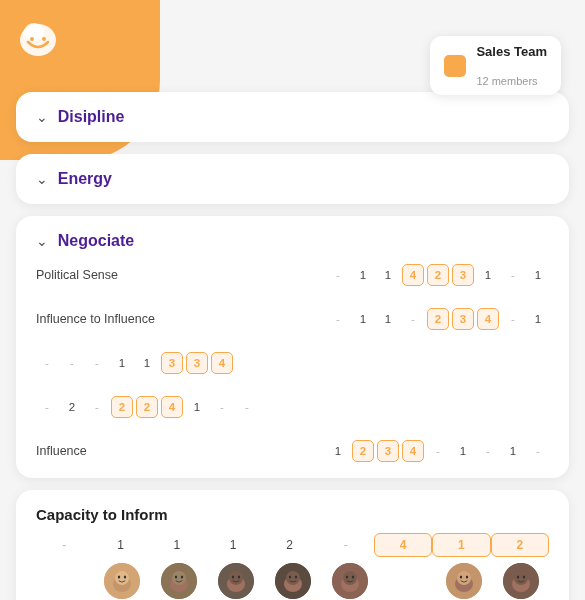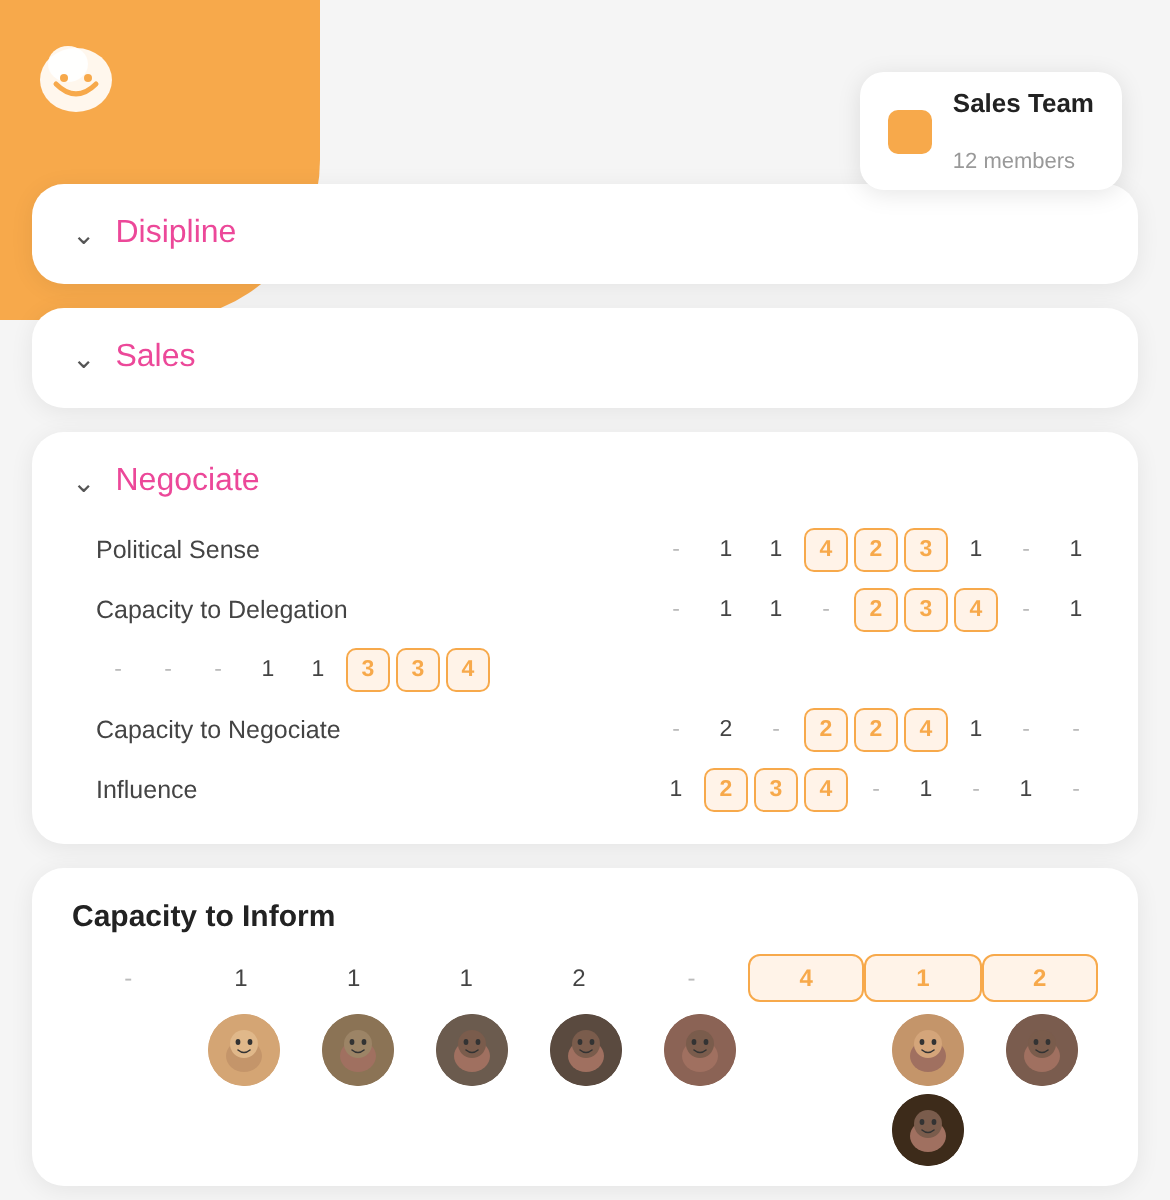--- a/index.html
+++ b/index.html
@@ -87,38 +87,37 @@
       gap: 10px;
       cursor: pointer;
     }
 
     .chevron-icon {
       color: #555;
       font-size: 14px;
     }
     .section-title {
       font-size: 16px;
-      font-weight: 400;
-      color: #ec4899;
+      font-weight: 700;
+      color: #4c1d95;
     }
 
     
     .influence-card {
       background: white;
       border-radius: 16px;
       padding: 16px 20px;
       box-shadow: 0 2px 12px rgba(0,0,0,0.07);
     }
 
     .skill-rows {
       margin-top: 14px;
       display: flex;
       flex-direction: column;
-      gap: 8px;
-      margin-left: 12px;
+      gap: 22px;
     }
 
     .skill-row {
       display: flex;
       align-items: center;
       justify-content: space-between;
     }
 
     .skill-name {
       font-size: 12.5px;
@@ -258,21 +257,21 @@
     <div class="card">
       <div class="section-header">
         <span class="chevron-icon">⌄</span>
         <span class="section-title">Disipline</span>
       </div>
     </div>
 
     <div class="card">
       <div class="section-header">
         <span class="chevron-icon">⌄</span>
-        <span class="section-title">Sales</span>
+        <span class="section-title">Energy</span>
       </div>
     </div>
 
     <div class="influence-card">
       <div class="section-header">
         <span class="chevron-icon">⌄</span>
         <span class="section-title">Negociate</span>
       </div>
       <div class="skill-rows" id="skill-rows">
       <div class="skill-row">
@@ -283,21 +282,21 @@
               <div class="score-cell">1</div>
               <div class="score-cell highlighted">4</div>
               <div class="score-cell highlighted">2</div>
               <div class="score-cell highlighted">3</div>
               <div class="score-cell">1</div>
               <div class="score-cell dash">-</div>
               <div class="score-cell">1</div>
             </div>
           </div>
           <div class="skill-row">
-            <span class="skill-name">Capacity to Delegation</span>
+            <span class="skill-name">Influence to Influence</span>
             <div class="skill-scores">
               <div class="score-cell dash">-</div>
               <div class="score-cell">1</div>
               <div class="score-cell">1</div>
               <div class="score-cell dash">-</div>
               <div class="score-cell highlighted">2</div>
               <div class="score-cell highlighted">3</div>
               <div class="score-cell highlighted">4</div>
               <div class="score-cell dash">-</div>
               <div class="score-cell">1</div>
@@ -310,21 +309,20 @@
               <div class="score-cell dash">-</div>
               <div class="score-cell">1</div>
               <div class="score-cell">1</div>
               <div class="score-cell highlighted">3</div>
               <div class="score-cell highlighted">3</div>
               <div class="score-cell highlighted">4</div>
               <div class="score-cell dash"></div>
             </div>
           </div>
           <div class="skill-row">
-            <span class="skill-name">Capacity to Negociate</span>
             <div class="skill-scores">
               <div class="score-cell dash">-</div>
               <div class="score-cell">2</div>
               <div class="score-cell dash">-</div>
               <div class="score-cell highlighted">2</div>
               <div class="score-cell highlighted">2</div>
               <div class="score-cell highlighted">4</div>
               <div class="score-cell">1</div>
               <div class="score-cell dash">-</div>
               <div class="score-cell dash">-</div>

